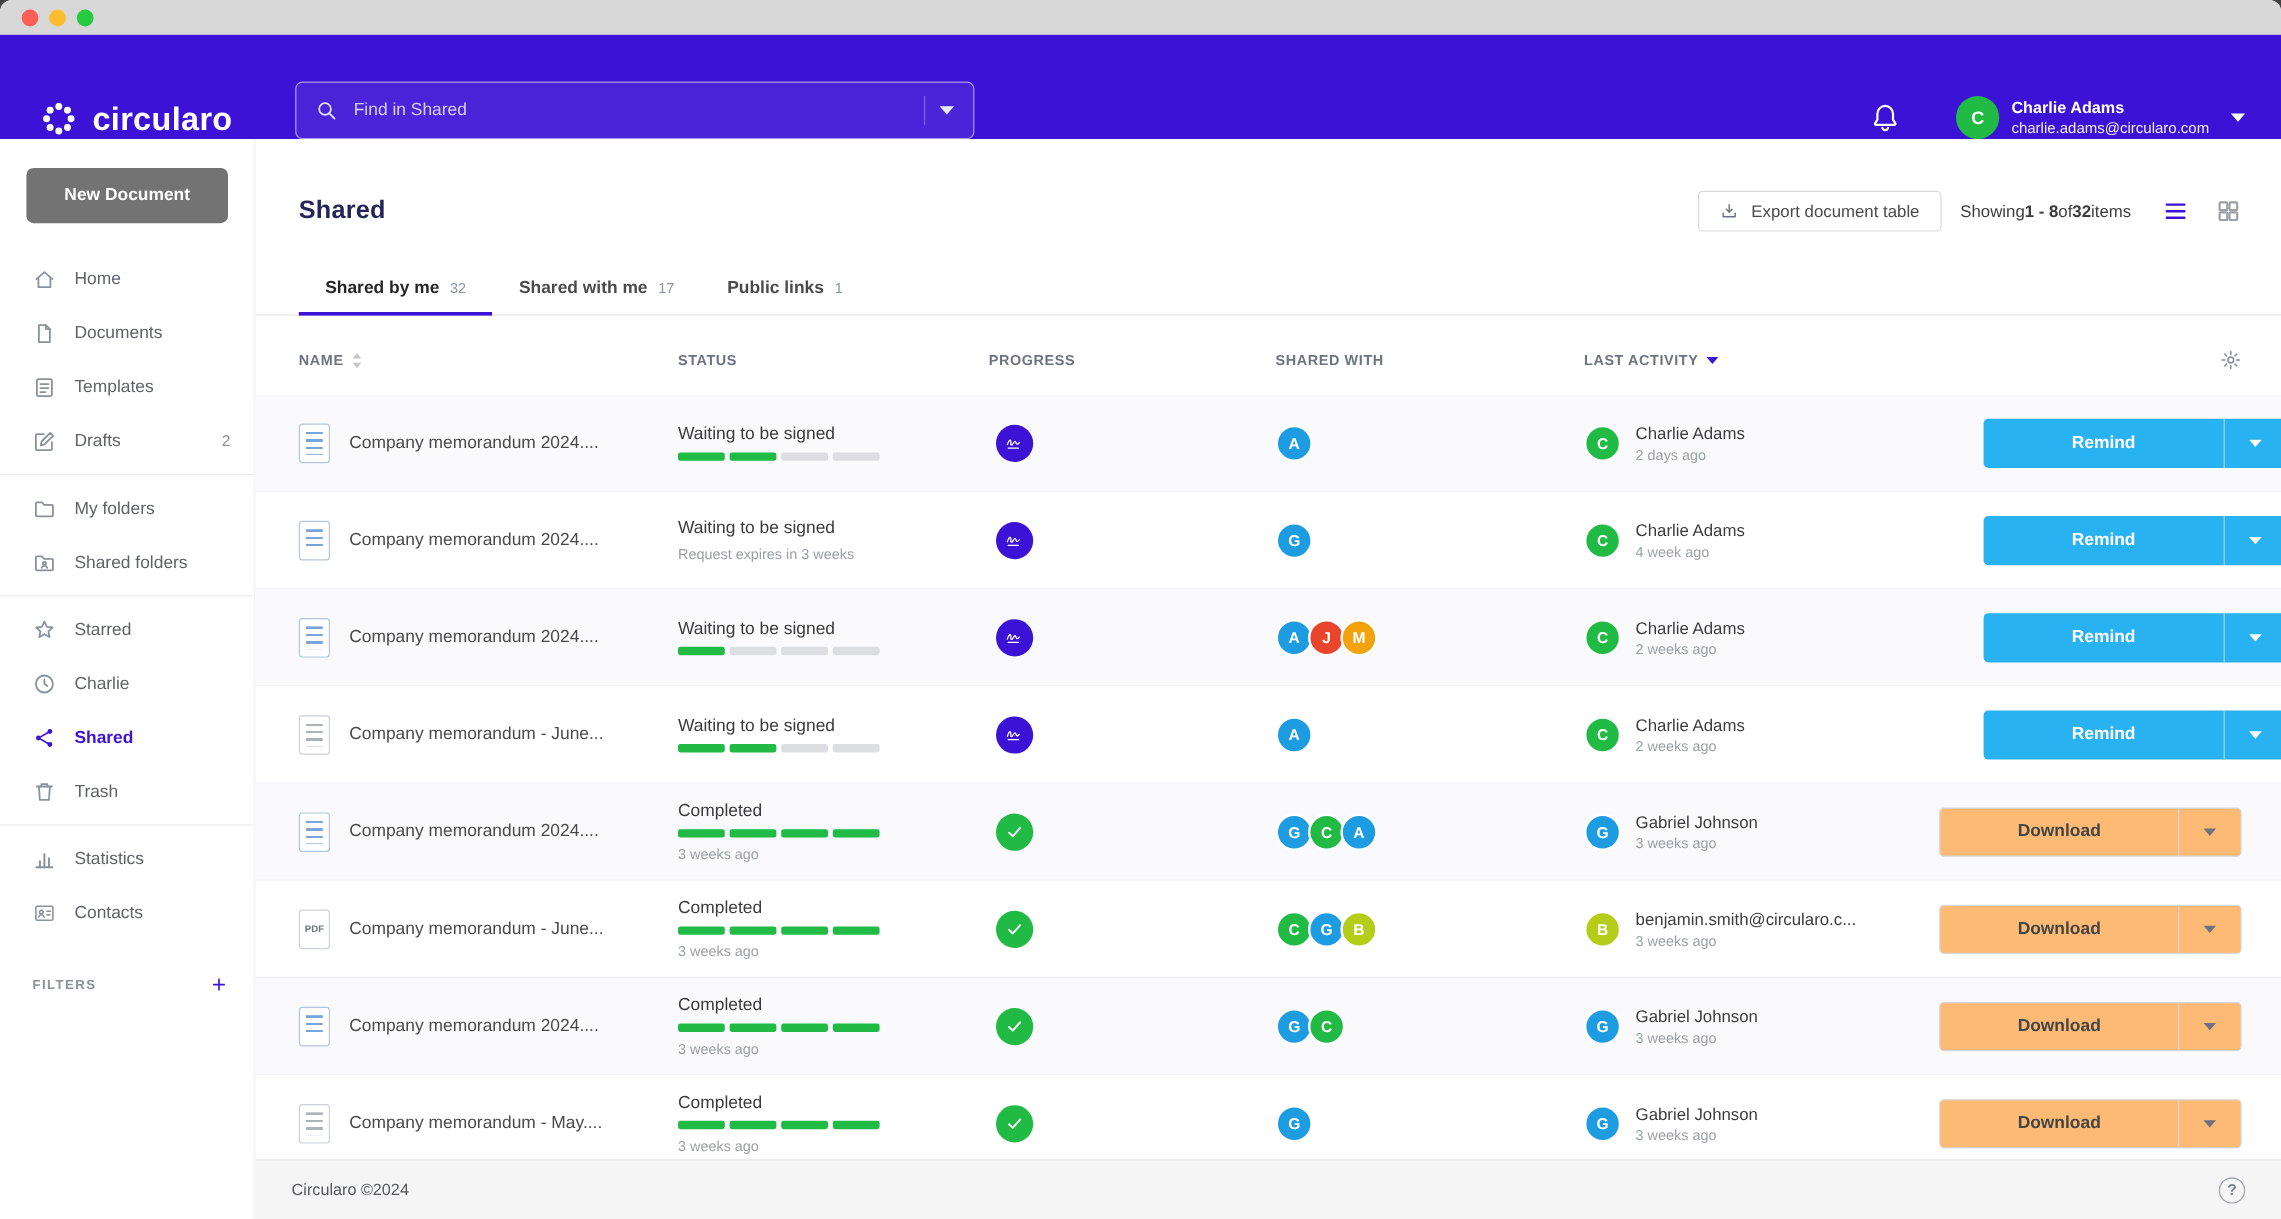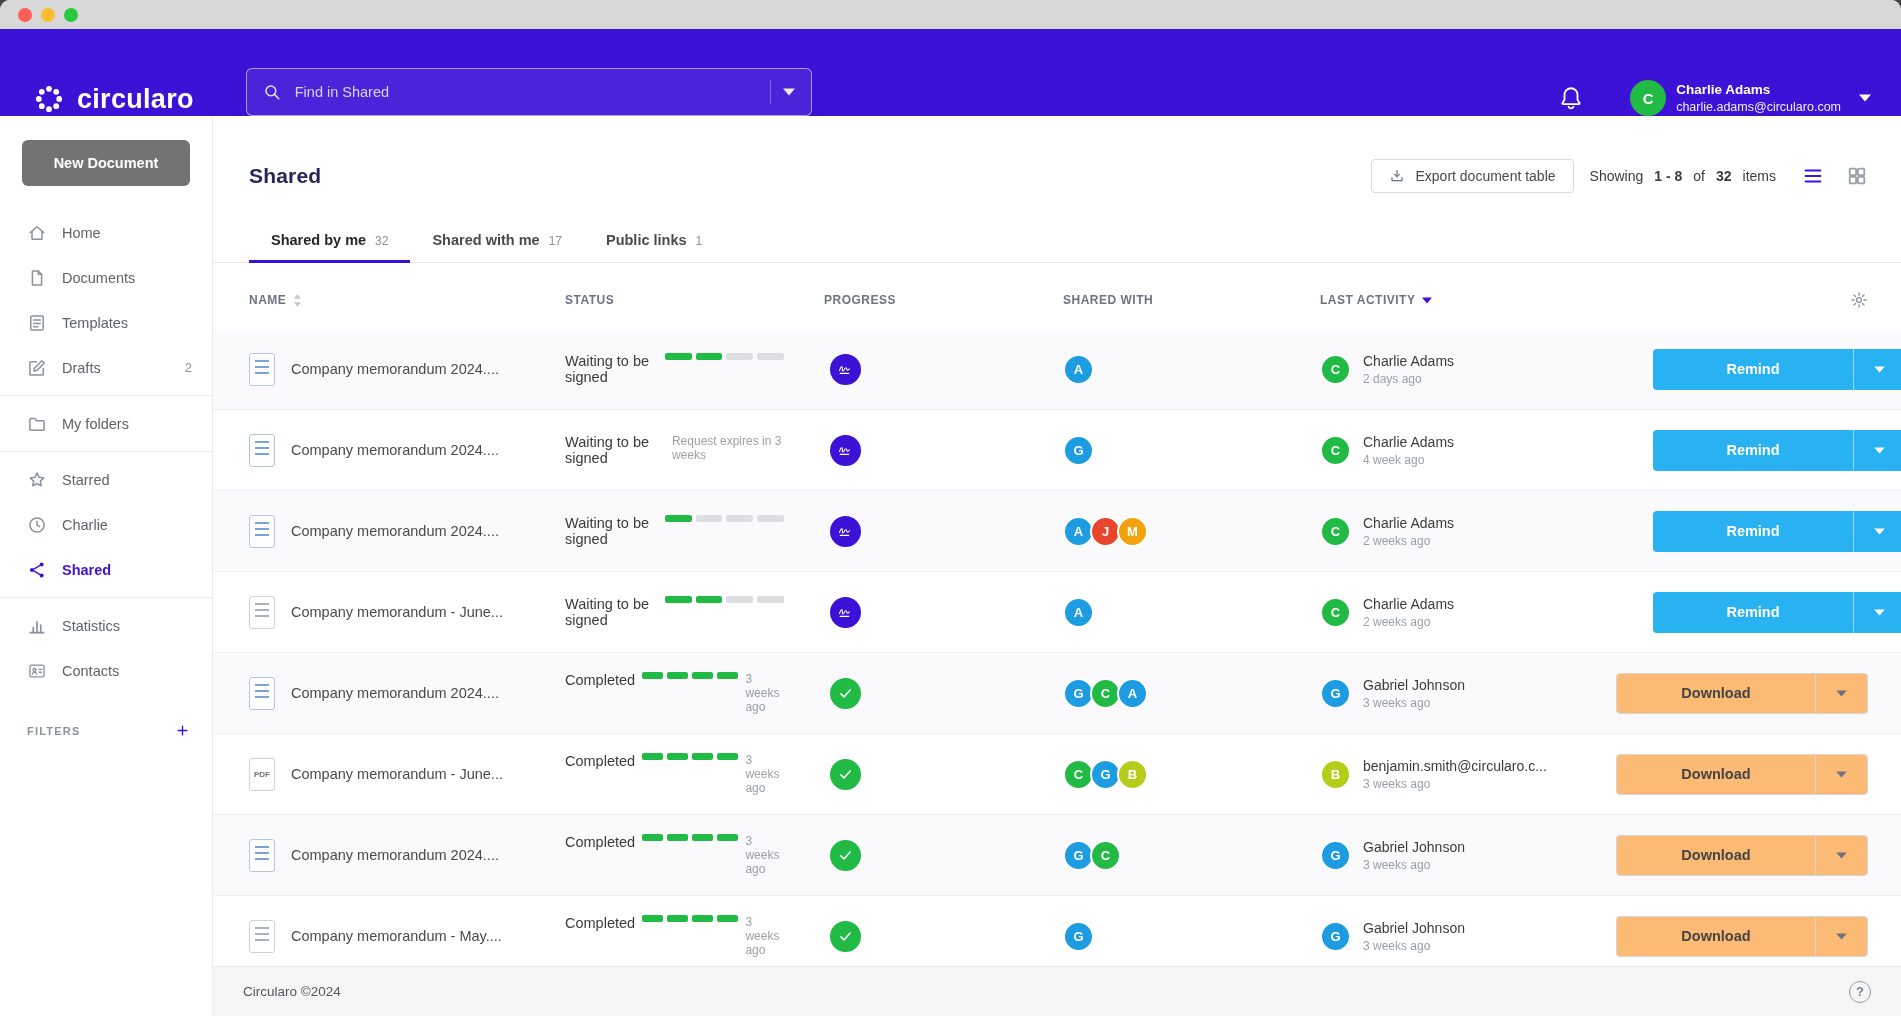--- a/index.html
+++ b/index.html
@@ -43,21 +43,21 @@
   .filters{margin-top:30px;display:flex;align-items:center;padding:0 22px 0 27px;}
   .filters-label{font-size:11px;letter-spacing:1.2px;color:#8a929c;font-weight:600;}
   .filters-plus{margin-left:auto;color:#3b12d6;cursor:pointer;display:flex;}
 
   .main{flex:1;position:relative;overflow:hidden;background:#fff;}
   .main-head{display:flex;align-items:center;padding:34px 33px 0 36px;}
   .page-title{font-size:21px;font-weight:800;color:#252559;letter-spacing:.2px;}
   .head-right{margin-left:auto;display:flex;align-items:center;}
   .export{display:flex;align-items:center;gap:10px;height:32px;padding:16px 17px;background:#fff;border:1px solid #d9d9d9;border-radius:4px;font-size:14px;color:#4a4a4a;font-family:inherit;cursor:pointer;}
   .export svg{width:16px;height:16px;color:#6b7280;}
-  .showing{display:flex;gap:11px;font-size:14px;color:#3c3c3c;margin-left:16px;}
+  .showing{display:flex;gap:0;font-size:14px;color:#3c3c3c;margin-left:16px;}
   .showing .b{font-weight:700;}
   .viewtoggles{display:flex;gap:22px;margin-left:26px;align-items:center;}
   .vt{width:22px;height:22px;cursor:pointer;display:flex;}
   .vt.list{color:#3b12d6}.vt.grid{color:#9aa0a6}
 
   .tabs{display:flex;margin-top:18px;padding:0 36px;border-bottom:1px solid #e8e8e8;}
   .tab{display:flex;align-items:baseline;gap:9px;padding:12px 22px 14px;cursor:pointer;position:relative;}
   .tab-label{font-size:14.5px;color:#4a4a4a;font-weight:bold;}
   .tab-count{font-size:12px;color:#8a929c;}
   .tab.active .tab-label{color:#262626;font-weight:600;}
@@ -76,21 +76,21 @@
   .name-cell{display:flex;align-items:center;gap:16px;padding-right:20px;}
   .doc-name{font-size:14.5px;color:#4a4a4a;white-space:nowrap;overflow:hidden;text-overflow:ellipsis;cursor:pointer;}
   .docicon{width:26px;height:33px;border:1.5px solid;border-radius:3px;position:relative;background:#fff;flex:0 0 auto;display:flex;align-items:center;justify-content:center;}
   .docicon::before{content:"";position:absolute;left:5px;right:5px;top:6px;bottom:6px;background:repeating-linear-gradient(to bottom,currentColor 0 2px,transparent 2px 6.2px);}
   .doc-blue{color:#7aa3dc;border-color:#b3c6e0;}
   .doc-gray{color:#aab2ba;border-color:#ccd2d8;}
   .doc-pdf{color:#6b7280;border-color:#ccd2d8;}
   .doc-pdf::before{display:none;}
   .pdf-label{font-size:8px;font-weight:700;color:#6b7280;}
 
-  .status-cell{display:flex;flex-direction:row;gap:7px;padding-right:40px;}
+  .status-cell{display:flex;flex-direction:column;gap:7px;padding-right:40px;}
   .status-text{font-size:14.5px;color:#3a3a3a;}
   .sub-text{font-size:12px;color:#9aa0a6;}
   .bar{display:flex;gap:4px;width:168px;}
   .bar i{flex:1;height:7px;border-radius:2px;background:#dcdee1;}
   .bar i.on{background:#21ba45;}
 
   .progress-cell{display:flex;}
   .picon{width:31px;height:31px;border-radius:50%;display:flex;align-items:center;justify-content:center;margin-left:6px;}
   .picon.waiting{background:#3b12d6;}
   .picon.done{background:#21ba45;}
@@ -214,20 +214,28 @@
           <span>Drafts</span>
           <span class="badge">2</span>
         </div>
         <div class="nav-div"></div>
         <div class="nav-item">
           <svg viewBox="0 0 24 24" fill="none" stroke="currentColor" stroke-width="1.8" stroke-linecap="round" stroke-linejoin="round">
               <path d="M3.5 6.5a1 1 0 0 1 1-1h5l2 2.5h8a1 1 0 0 1 1 1v9.5a1 1 0 0 1-1 1h-15a1 1 0 0 1-1-1z"></path>
             </svg>
           <span>My folders</span>
         </div>
+        <div class="nav-item">
+          <svg viewBox="0 0 24 24" fill="none" stroke="currentColor" stroke-width="1.8" stroke-linecap="round" stroke-linejoin="round">
+              <path d="M3.5 6.5a1 1 0 0 1 1-1h5l2 2.5h8a1 1 0 0 1 1 1v9.5a1 1 0 0 1-1 1h-15a1 1 0 0 1-1-1z"></path>
+              <circle cx="12" cy="12.7" r="1.6"></circle>
+              <path d="M9.2 17c.4-1.4 1.5-2 2.8-2s2.4.6 2.8 2"></path>
+            </svg>
+          <span>Shared folders</span>
+        </div>
         <div class="nav-div"></div>
         <div class="nav-item">
           <svg viewBox="0 0 24 24" fill="none" stroke="currentColor" stroke-width="1.8" stroke-linecap="round" stroke-linejoin="round">
               <path d="M12 3.6l2.5 5.2 5.7.7-4.2 3.9 1.1 5.6-5.1-2.8-5.1 2.8 1.1-5.6-4.2-3.9 5.7-.7z"></path>
             </svg>
           <span>Starred</span>
         </div>
         <div class="nav-item">
           <svg viewBox="0 0 24 24" fill="none" stroke="currentColor" stroke-width="1.8" stroke-linecap="round" stroke-linejoin="round">
               <circle cx="12" cy="12" r="8.5"></circle>
@@ -236,20 +244,28 @@
           <span>Charlie</span>
         </div>
         <div class="nav-item active">
           <svg viewBox="0 0 24 24" fill="none" stroke="currentColor" stroke-width="1.6" stroke-linecap="round">
               <circle cx="6" cy="12" r="2.4" fill="currentColor" stroke="none"></circle>
               <circle cx="17.5" cy="5.5" r="2.4" fill="currentColor" stroke="none"></circle>
               <circle cx="17.5" cy="18.5" r="2.4" fill="currentColor" stroke="none"></circle>
               <path d="M8.2 10.9l7-4.2M8.2 13.1l7 4.2"></path>
             </svg>
           <span>Shared</span>
+        </div>
+        <div class="nav-item">
+          <svg viewBox="0 0 24 24" fill="none" stroke="currentColor" stroke-width="1.8" stroke-linecap="round" stroke-linejoin="round">
+              <path d="M4.5 6.5h15"></path>
+              <path d="M9 6.5V4.2h6v2.3"></path>
+              <path d="M6.5 6.5l.9 13.3h9.2l.9-13.3"></path>
+            </svg>
+          <span>Trash</span>
         </div>
         <div class="nav-div"></div>
         <div class="nav-item">
           <svg viewBox="0 0 24 24" fill="none" stroke="currentColor" stroke-width="2" stroke-linecap="round">
               <path d="M4 20h16"></path>
               <path d="M7.5 20v-6M12 20V7M16.5 20v-9"></path>
             </svg>
           <span>Statistics</span>
         </div>
         <div class="nav-item">

